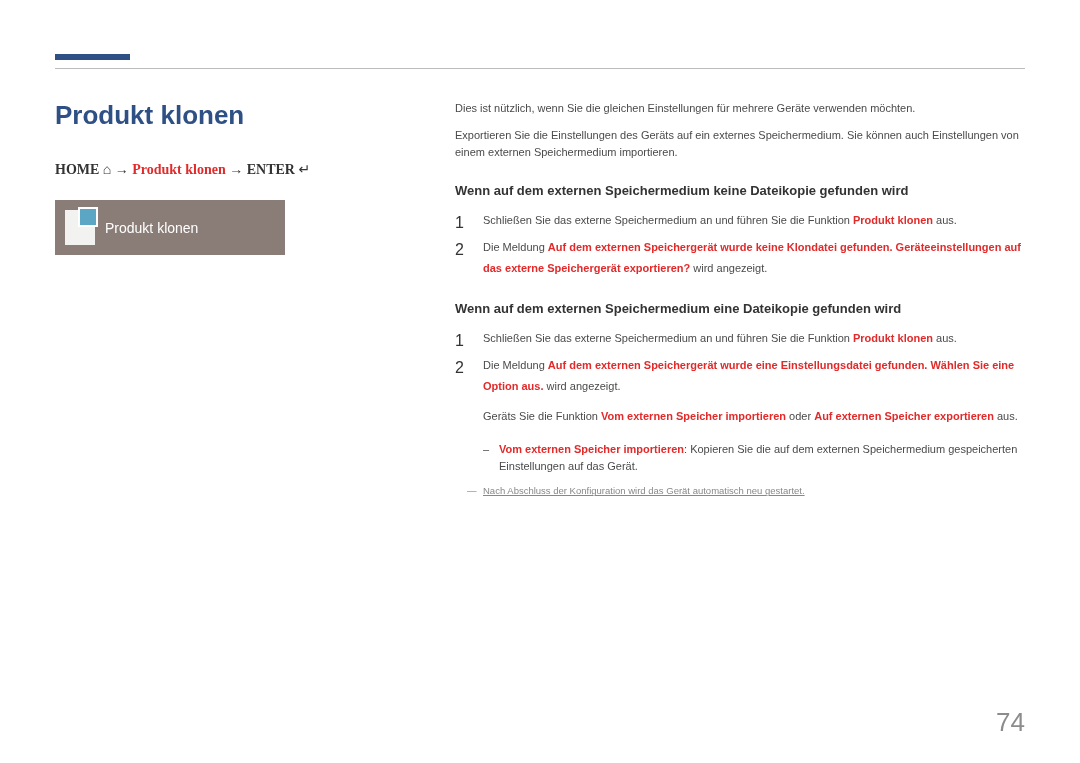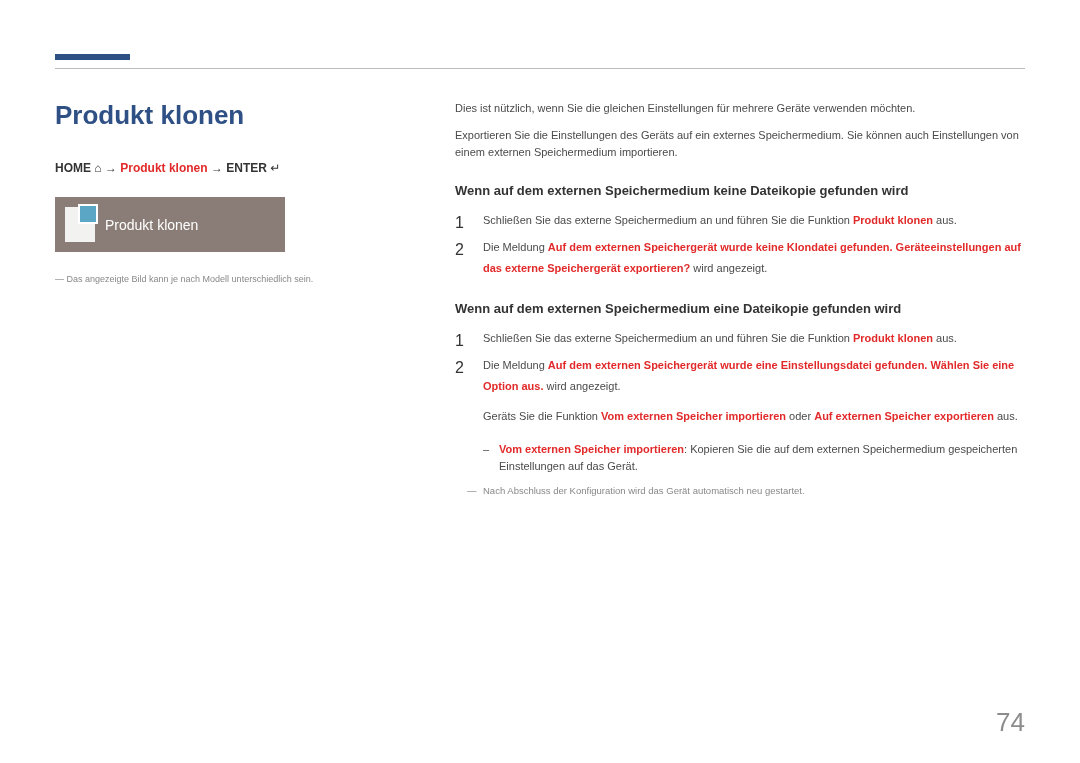--- a/index.html
+++ b/index.html
@@ -34,23 +34,24 @@
     top: 100px; left: 455px;
     right: 55px;
   }
   h1.title {
     font-size: 26px;
     color: #2e5085;
     font-weight: 700;
     margin-bottom: 30px;
   }
   .path {
-    font-size: 12px;
+    font-size: 14px;
     font-weight: 700;
     margin-bottom: 22px;
+    font-family: Liberation Serif, serif;
   }
   .path .accent { color: #e22a2a; font-weight: 700; }
   .path .icon-home, .path .icon-enter {
     display: inline-block;
     font-weight: 400;
   }
   .menu-tile {
     width: 230px; height: 55px;
     background: #8a7d77;
     display: flex;
@@ -109,20 +110,21 @@
   ul.dash-list > li::before {
     content: "–";
     position: absolute; left: 0; top: 0;
     color: #4a4a4a;
   }
   .footnote {
     font-size: 9.5px; color: #888;
     margin-top: 10px;
     padding-left: 28px;
     position: relative;
+    text-decoration: underline;
   }
   .footnote::before {
     content: "―";
     position: absolute; left: 12px; top: 0;
     color: #888;
   }
   .page-num {
     position: absolute;
     right: 55px;
     bottom: 25px;
@@ -146,21 +148,20 @@
     <span> → </span>
     <span class="accent">Produkt klonen</span>
     <span> → </span>
     <span class="bold">ENTER</span>
     <span class="icon-enter">↵</span>
   </div>
   <div class="menu-tile">
     <div class="tile-icon"></div>
     <div class="menu-tile-label">Produkt klonen</div>
   </div>
-  <div class="img-note">Das angezeigte Bild kann je nach Modell unterschiedlich sein.</div>
 </div>
 
 <div class="col-right">
   <p class="body-p">Dies ist nützlich, wenn Sie die gleichen Einstellungen für mehrere Geräte verwenden möchten.</p>
   <p class="body-p">Exportieren Sie die Einstellungen des Geräts auf ein externes Speichermedium. Sie können auch Einstellungen von einem externen Speichermedium importieren.</p>
 
   <div class="section-h">Wenn auf dem externen Speichermedium keine Dateikopie gefunden wird</div>
   <ol class="num-steps">
     <li>
       <span class="step-num">1</span>

